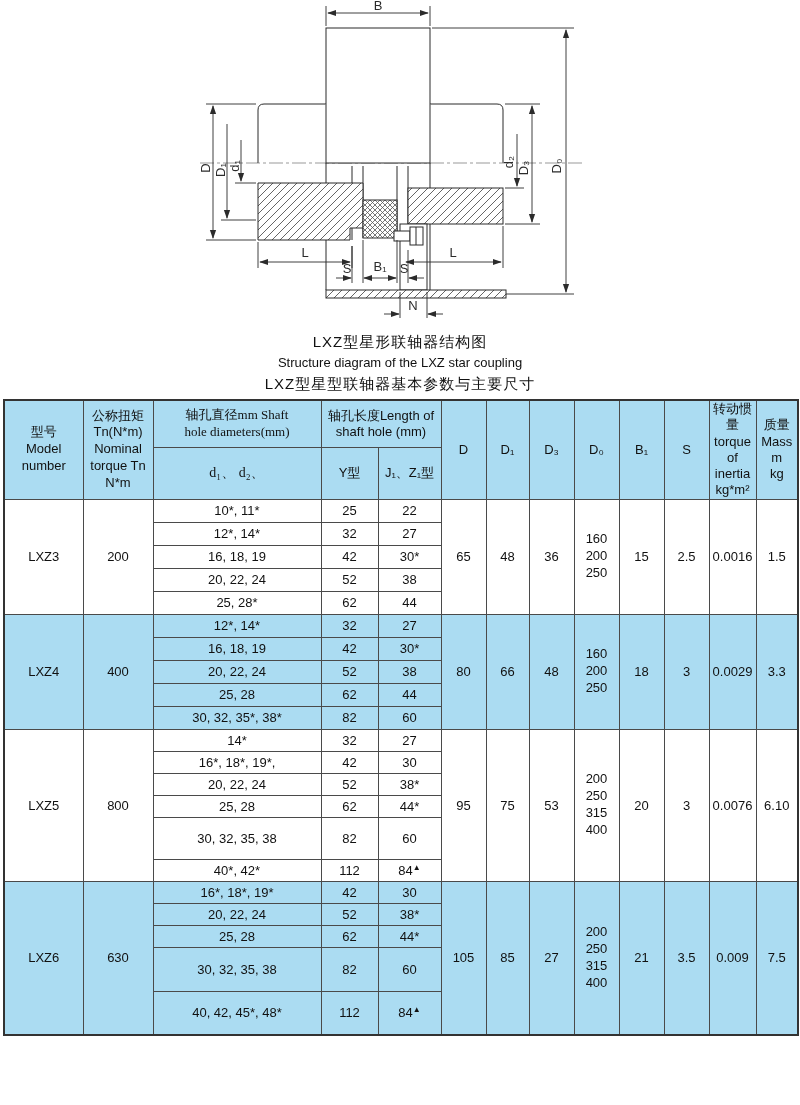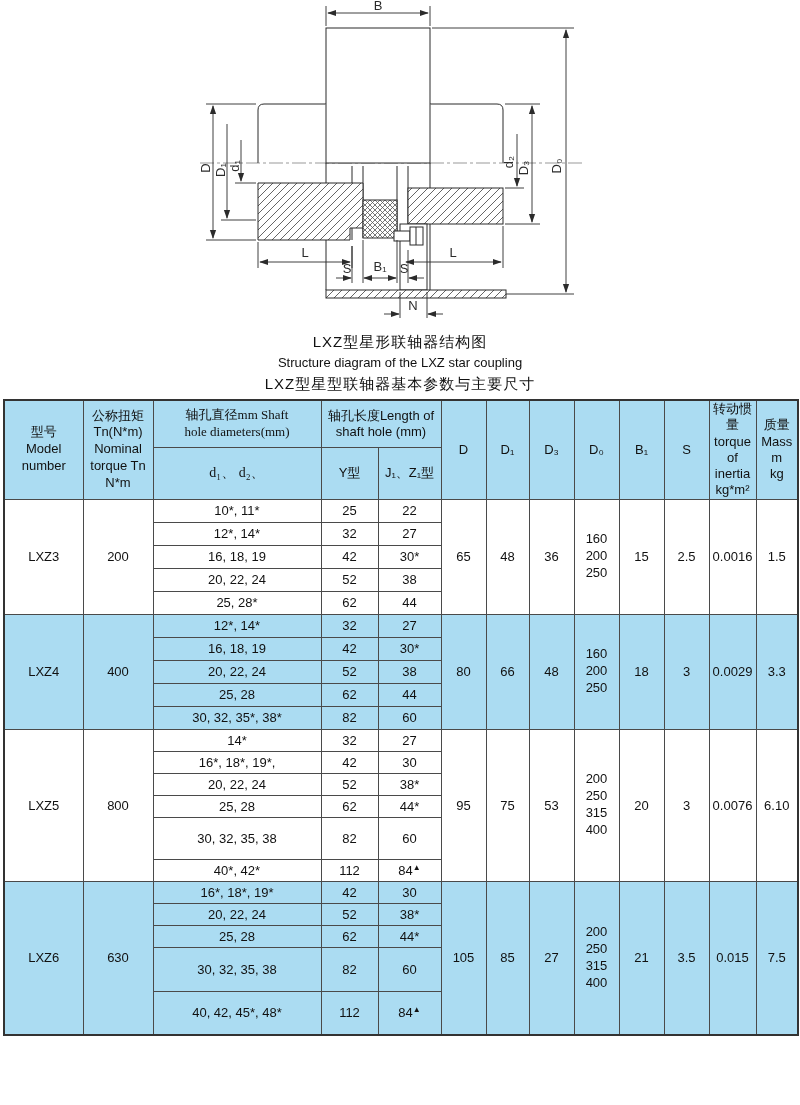--- a/index.html
+++ b/index.html
@@ -341,21 +341,21 @@
         <td><span>30</span></td>
         <td rowspan="5">105</td>
         <td rowspan="5">85</td>
         <td rowspan="5">27</td>
         <td rowspan="5" class="ml">200
 250
 315
 400</td>
         <td rowspan="5">21</td>
         <td rowspan="5">3.5</td>
-        <td rowspan="5">0.015</td>
+        <td rowspan="5">0.009</td>
         <td rowspan="5">7.5</td>
       </tr>
       <tr class="h22 blue">
         <td class="dcol">20,  22,  24</td>
         <td>52</td>
         <td><span>38*</span></td>
       </tr>
       <tr class="h22 blue">
         <td class="dcol">25,  28</td>
         <td>62</td>

